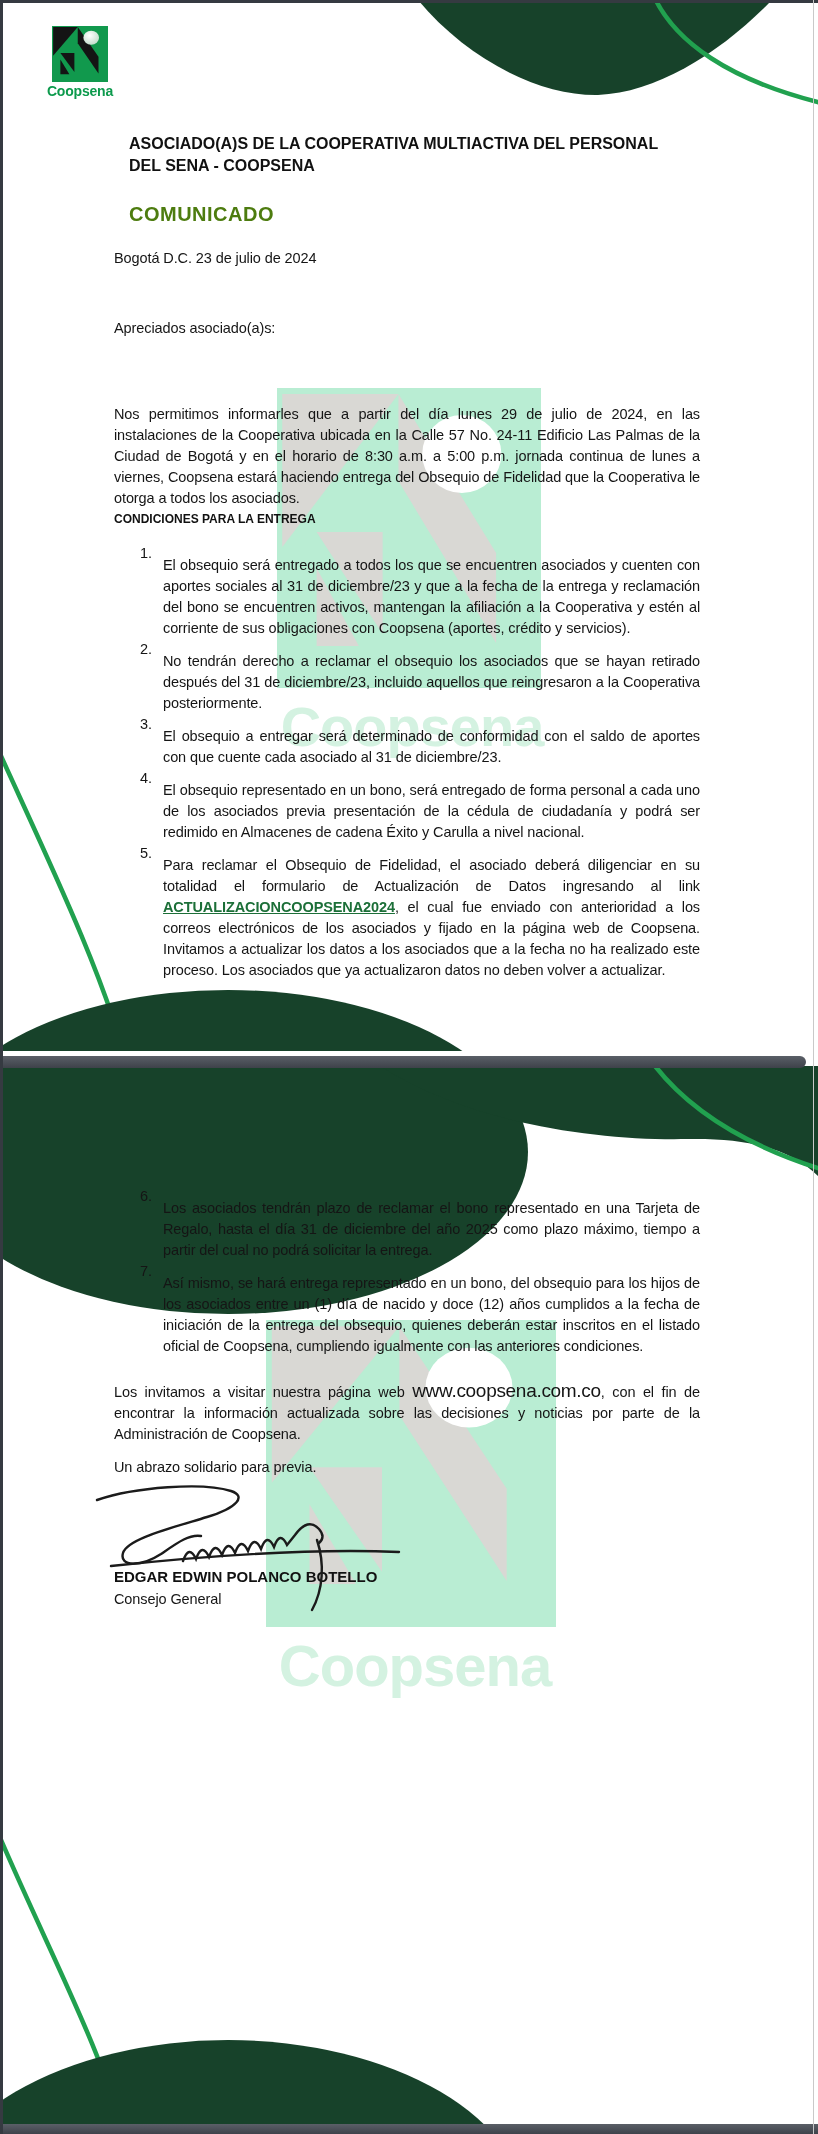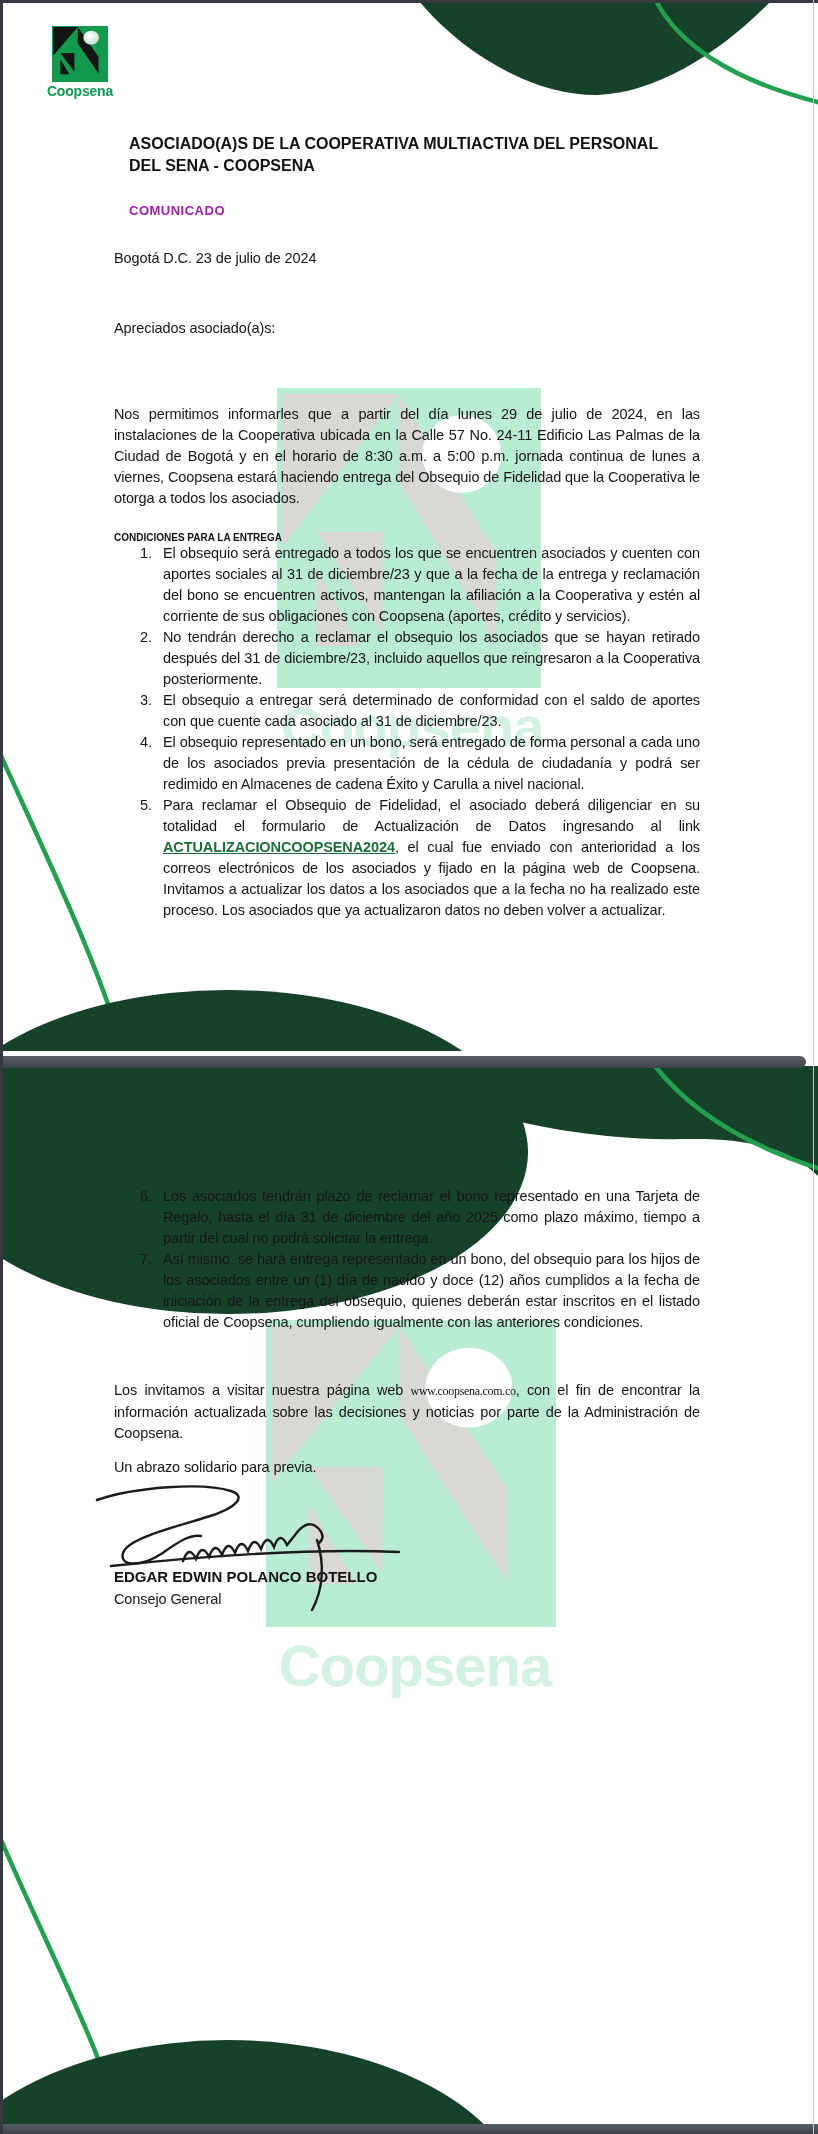--- a/index.html
+++ b/index.html
@@ -21,23 +21,23 @@
   .text-layer{z-index:2;}
   .sep-bar{position:absolute;left:0;top:1056px;width:806px;height:12px;z-index:3;
     background:linear-gradient(#5a5f67,#3e424a);border-radius:0 7px 7px 0;}
   .bottom-bar{position:absolute;left:0;top:2124px;width:818px;height:10px;z-index:3;
     background:linear-gradient(#5a5f67,#3e424a);}
   .logo-block{position:absolute;left:42px;top:26px;width:76px;z-index:2;}
   .logo-block svg{display:block;margin:0 auto;}
   .logo-word{font-size:14px;font-weight:bold;text-align:center;margin-top:1px;letter-spacing:-0.2px;}
   .li{display:flex;margin:0;}
   .li .num{width:23px;margin-left:26px;flex:none;}
-  .li .txt{flex:1;text-align:justify;}
+  .li .txt{flex:1;text-align:justify;margin-top:12px;}
   a.doclink{font-weight:bold;text-decoration:underline;}
-  .url-font{font-family:Liberation Serif, serif;font-size:12px;letter-spacing:-0.3px;}
+  .url-font{font-family:Liberation Sans, sans-serif;font-size:19px;letter-spacing:-0.3px;}
   .sig-svg{position:absolute;left:85px;top:1482px;z-index:3;}
 </style>
 </head>
 <body>
 
 <div class="viewport">
 
   <div class="abs wm" style="left:277px;top:388px;">
     <svg width="264" height="300" viewBox="0 0 100 100" preserveAspectRatio="none">
       <rect width="100" height="100" fill="#b9edd3"></rect>
@@ -101,30 +101,30 @@
       <polygon points="46,2 83,55 83,85 46,31" fill="#141414"></polygon>
       <polygon points="15,48 40,48 40,82" fill="#141414"></polygon>
       <polygon points="15,60 15,86 31,86" fill="#141414"></polygon>
       <ellipse cx="70" cy="21" rx="14" ry="12.5" fill="url(#orb)"></ellipse>
     </svg>
     <div class="logo-word" style="color:#0c9a4c;">Coopsena</div>
   </div>
 
   <div class="abs text-layer b center" style="left:129px;top:133px;width:560px;font-size:16px;line-height:22px;color:#111;">ASOCIADO(A)S DE LA COOPERATIVA MULTIACTIVA DEL PERSONAL DEL SENA - COOPSENA</div>
 
-  <div class="abs text-layer b center" style="left:129px;top:203px;width:560px;font-size:13px;letter-spacing:0.5px;color:#a21caf;">COMUNICADO</div>
+  <div class="abs text-layer b center" style="left:129px;top:203px;width:560px;font-size:20px;letter-spacing:0.5px;color:#4d7c0f;">COMUNICADO</div>
 
   <div class="abs text-layer body-text" style="left:114px;top:248px;width:586px;">Bogotá D.C. 23 de julio de 2024</div>
 
   <div class="abs text-layer body-text" style="left:114px;top:318px;width:586px;">Apreciados asociado(a)s:</div>
 
 
   <div class="abs text-layer body-text" style="left:114px;top:404px;width:586px;">Nos permitimos informarles que a partir del día lunes 29 de julio de 2024, en las instalaciones de la Cooperativa ubicada en la Calle 57 No. 24-11 Edificio Las Palmas de la Ciudad de Bogotá y en el horario de 8:30 a.m. a 5:00 p.m. jornada continua de lunes a viernes, Coopsena estará haciendo entrega del Obsequio de Fidelidad que la Cooperativa le otorga a todos los asociados.</div>
 
-  <div class="abs text-layer b" style="left:114px;top:532px;width:586px;font-size:10px;color:#111;">CONDICIONES PARA LA ENTREGA</div>
+  <div class="abs text-layer b" style="left:114px;top:512px;width:586px;font-size:12px;color:#111;">CONDICIONES PARA LA ENTREGA</div>
 
   <div class="abs text-layer body-text" style="left:114px;top:543px;width:586px;">
     <div class="li">
       <span class="num">1.</span>
       <span class="txt">El obsequio será entregado a todos los que se encuentren asociados y cuenten con aportes sociales al 31 de diciembre/23 y que a la fecha de la entrega y reclamación del bono se encuentren activos, mantengan la afiliación a la Cooperativa y estén al corriente de sus obligaciones con Coopsena (aportes, crédito y servicios).</span>
     </div>
     <div class="li">
       <span class="num">2.</span>
       <span class="txt">No tendrán derecho a reclamar el obsequio los asociados que se hayan retirado después del 31 de diciembre/23, incluido aquellos que reingresaron a la Cooperativa posteriormente.</span>
     </div>

